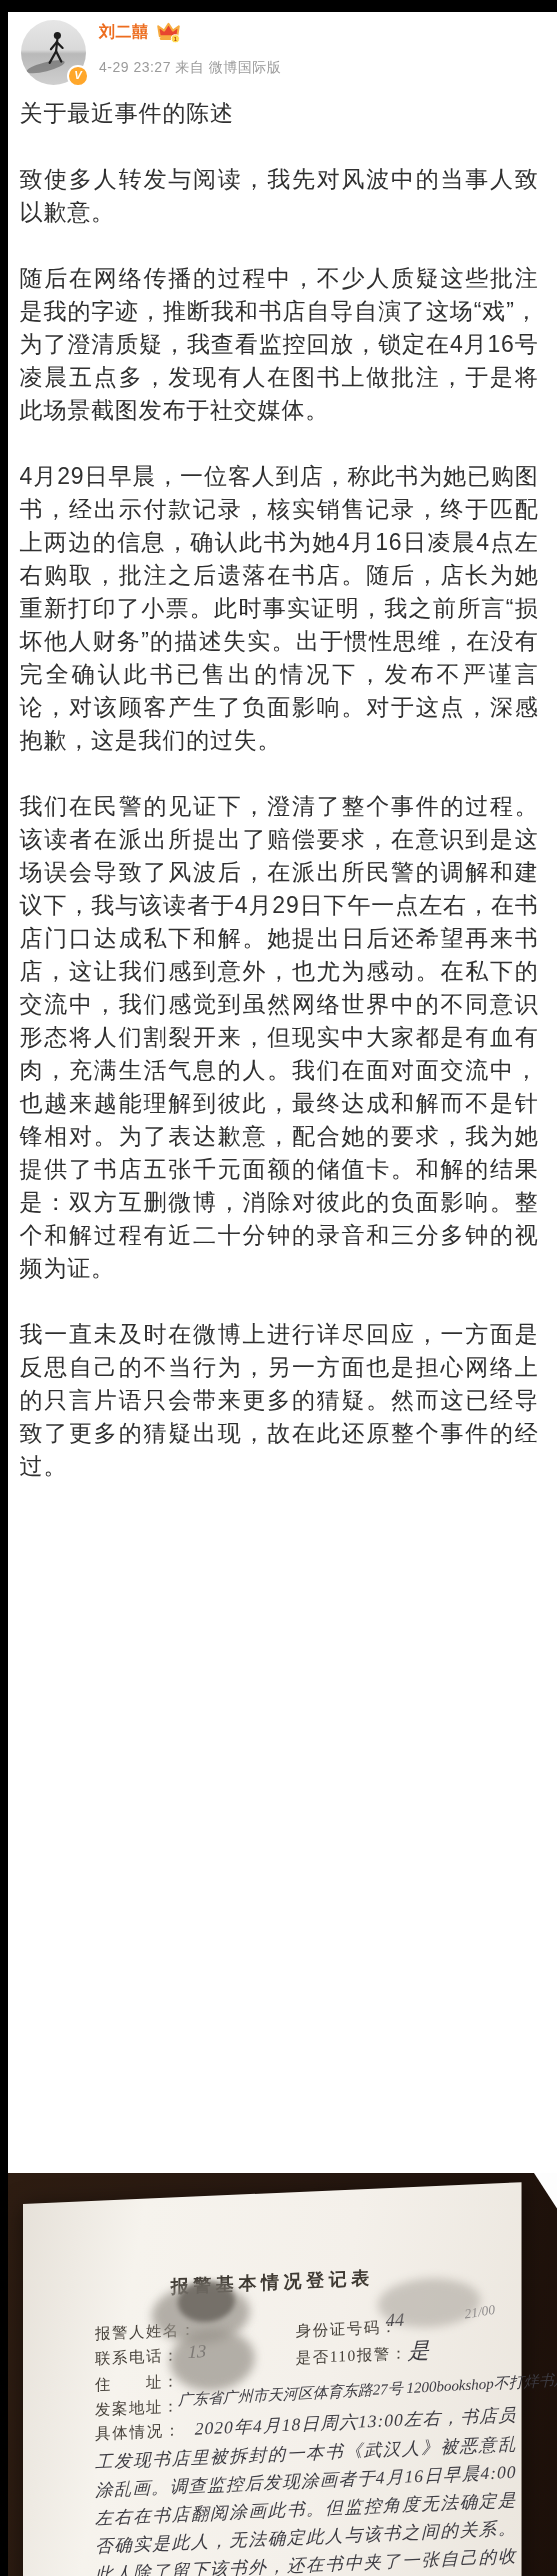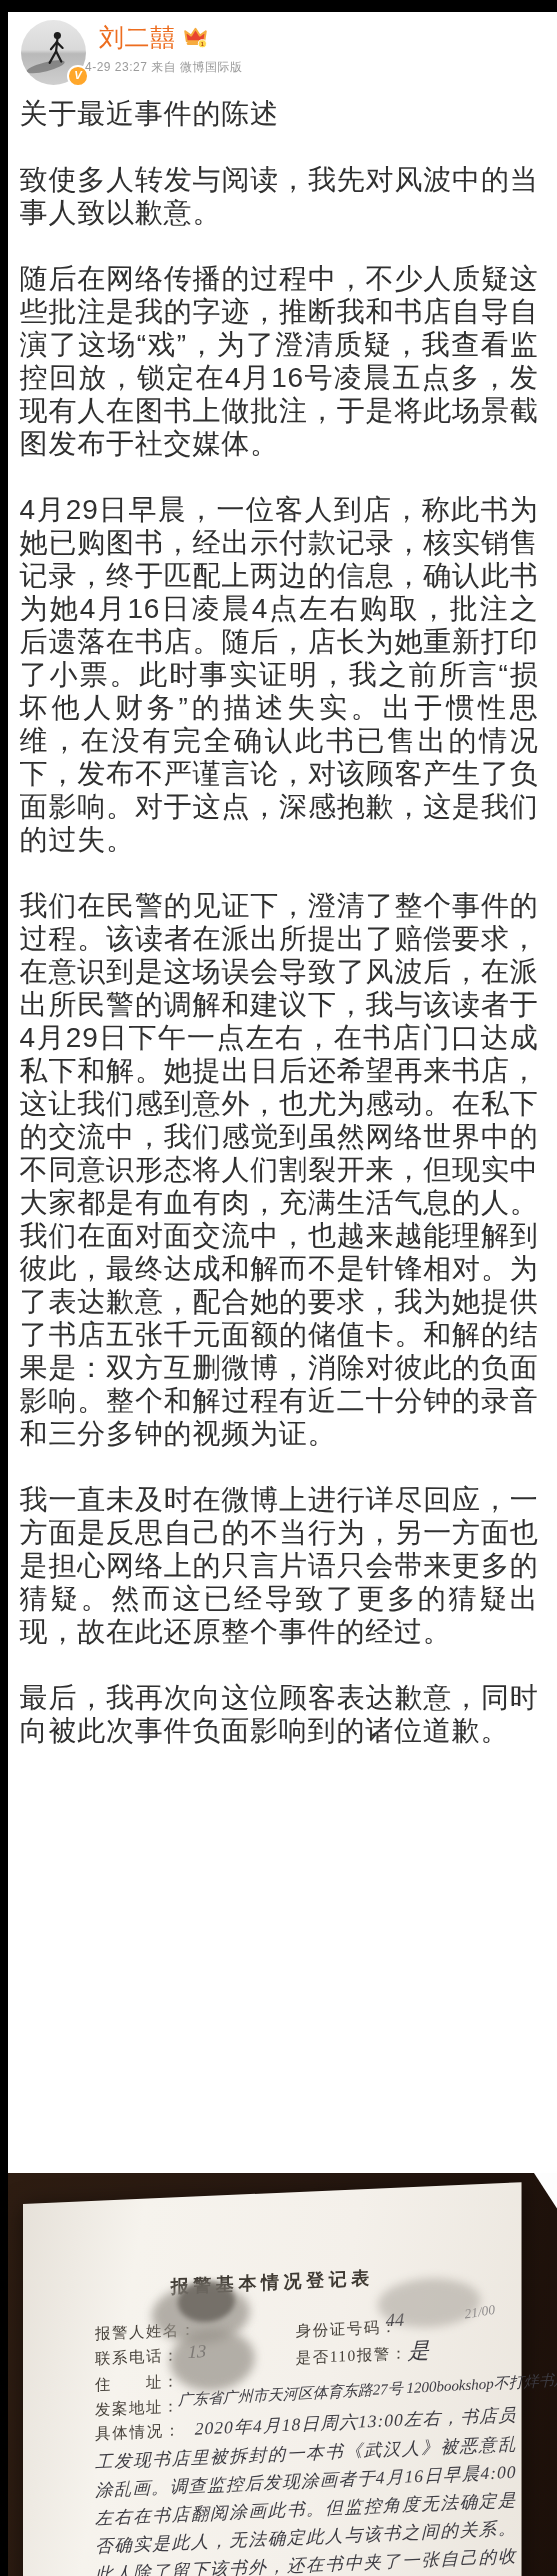--- a/index.html
+++ b/index.html
@@ -10,28 +10,28 @@
 
   
   .avatar{position:absolute;left:20.6px;top:19.6px;width:65px;height:65px;border-radius:50%;
           background:linear-gradient(180deg,#e6e6e6 0%,#d9d9d9 46%,#b9b9b9 52%,#cfcfcf 100%);
           overflow:visible;}
   .avatar svg.fig{position:absolute;left:0;top:0;width:65px;height:65px;border-radius:50%;}
   .v-badge{position:absolute;right:-3.1px;bottom:-2.1px;width:17.5px;height:17.5px;border-radius:50%;
            background:#ffa72b;border:2.6px solid #fff;color:#fff;font-weight:bold;font-style:italic;
            font-size:11.3px;line-height:17.5px;text-align:center;}
   .author-row{position:absolute;left:99px;top:20.6px;display:flex;align-items:center;gap:7.2px;}
-  .author-name{font-size:25px;font-weight:normal;color:#ed6d1f;letter-spacing:0.5px;}
+  .author-name{font-size:16px;font-weight:bold;color:#ed6d1f;letter-spacing:0.5px;}
   .crown{width:25px;height:23px;display:inline-block;}
-  .meta-row{position:absolute;left:85px;top:59px;font-size:12px;color:#9b9b9b;letter-spacing:0.5px;}
+  .meta-row{position:absolute;left:99px;top:59px;font-size:14px;color:#9b9b9b;letter-spacing:0.5px;}
   .meta-row .src{color:#9b9b9b;}
 
   
   .content{position:absolute;left:19.6px;top:97px;width:519px;color:#303030;
-           font-size:28px;line-height:33px;letter-spacing:0.8px;text-align:justify;}
+           font-size:23px;line-height:33px;letter-spacing:0.8px;text-align:justify;}
   .content p{margin:0 0 33px 0;}
 
   
   .photo{position:absolute;left:8.2px;top:2173px;width:550px;height:720px;margin:0;
          background:linear-gradient(100deg,#2e1d12 0%,#271810 45%,#1b0f09 100%);overflow:hidden;}
   .corner-white{position:absolute;right:0;top:0;width:0;height:0;z-index:3;
                 border-top:37px solid #fdfdfd;border-left:24px solid transparent;}
   .paper{position:absolute;left:14.4px;top:31px;width:499px;height:666px;z-index:2;
          transform:rotate(-2.5deg) skewX(-2.5deg);transform-origin:0 0;
          background:linear-gradient(100deg,#e6e1d9 0%,#f6f3ed 20%,#f4f0ea 55%,#ebe6de 92%);
@@ -92,21 +92,20 @@
     <span class="src">微博国际版</span>
   </div>
 
   <div class="content">
     <p>关于最近事件的陈述</p>
     <p>致使多人转发与阅读，我先对风波中的当事人致以歉意。</p>
     <p>随后在网络传播的过程中，不少人质疑这些批注是我的字迹，推断我和书店自导自演了这场“戏”，为了澄清质疑，我查看监控回放，锁定在4月16号凌晨五点多，发现有人在图书上做批注，于是将此场景截图发布于社交媒体。</p>
     <p>4月29日早晨，一位客人到店，称此书为她已购图书，经出示付款记录，核实销售记录，终于匹配上两边的信息，确认此书为她4月16日凌晨4点左右购取，批注之后遗落在书店。随后，店长为她重新打印了小票。此时事实证明，我之前所言“损坏他人财务”的描述失实。出于惯性思维，在没有完全确认此书已售出的情况下，发布不严谨言论，对该顾客产生了负面影响。对于这点，深感抱歉，这是我们的过失。</p>
     <p>我们在民警的见证下，澄清了整个事件的过程。该读者在派出所提出了赔偿要求，在意识到是这场误会导致了风波后，在派出所民警的调解和建议下，我与该读者于4月29日下午一点左右，在书店门口达成私下和解。她提出日后还希望再来书店，这让我们感到意外，也尤为感动。在私下的交流中，我们感觉到虽然网络世界中的不同意识形态将人们割裂开来，但现实中大家都是有血有肉，充满生活气息的人。我们在面对面交流中，也越来越能理解到彼此，最终达成和解而不是针锋相对。为了表达歉意，配合她的要求，我为她提供了书店五张千元面额的储值卡。和解的结果是：双方互删微博，消除对彼此的负面影响。整个和解过程有近二十分钟的录音和三分多钟的视频为证。</p>
     <p>我一直未及时在微博上进行详尽回应，一方面是反思自己的不当行为，另一方面也是担心网络上的只言片语只会带来更多的猜疑。然而这已经导致了更多的猜疑出现，故在此还原整个事件的经过。</p>
-    <p>最后，我再次向这位顾客表达歉意，同时向被此次事件负面影响到的诸位道歉。</p>
   </div>
 
   <figure class="photo">
     <div class="corner-white"></div>
 
     <div class="paper">
       <div class="form-title">报警基本情况登记表</div>
 
       <span class="flabel" style="left:72px;top:123px">报警人姓名：</span>
       <span class="flabel" style="left:273px;top:129px">身份证号码：</span>

